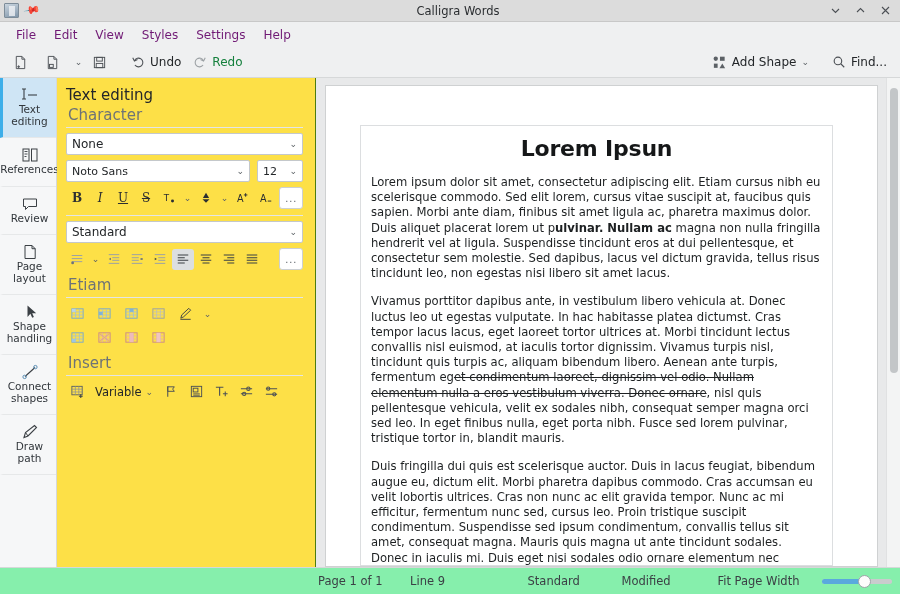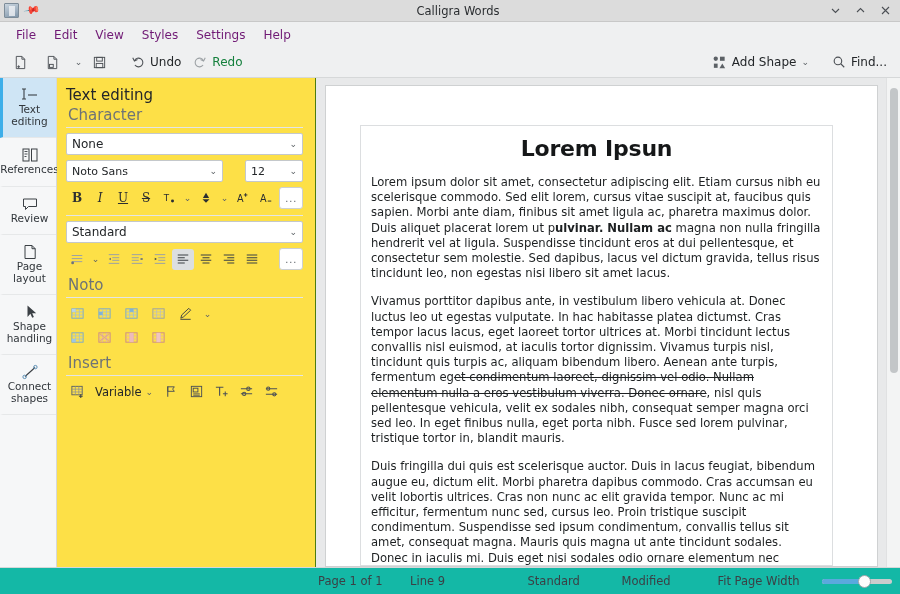--- a/index.html
+++ b/index.html
@@ -109,24 +109,24 @@
   }
   .sect-rule { height: 1px; background: #e3e5e6; margin: 0 0 5px 0; }
   .combo {
     height: 22px; background: #ffffff; border: 1px solid #c4c8cb; border-radius: 2px;
     display: flex; align-items: center; padding: 0 5px;
     font-size: 12px; color: #232629; cursor: default; margin-bottom: 5px;
   }
   .combo .val { flex: 1; overflow: hidden; white-space: nowrap; }
   .combo.small .val { font-size: 11px; }
   .combo .arrow { color: #5c6166; font-size: 9px; margin-left: 4px; }
-  .row { display: flex; gap: 22px; margin-bottom: 5px; }
+  .row { display: flex; gap: 7px; margin-bottom: 5px; }
   .row .combo { margin-bottom: 0; }
   .combo.font { flex: 1; }
-  .combo.size { width: 58px; }
+  .combo.size { width: 46px; }
   .btnrow { display: flex; align-items: center; gap: 1px; margin-bottom: 6px; }
   .ibtn {
     width: 22px; height: 21px; display: flex; align-items: center; justify-content: center;
     border-radius: 3px; cursor: default; color: #2b2e31; font-size: 12px;
   }
   .ibtn.checked { background: #dcdfe1; }
   .ibtn.more {
     width: 24px; height: 22px; border: 1px solid #ccd0d3; background: #fff;
     border-radius: 3px; font-size: 11px; color: #70757a; letter-spacing: .5px;
     margin-left: auto;
@@ -175,21 +175,21 @@
     width: 14px; flex: 0 0 14px; background: #f3f4f4;
     border-left: 1px solid #e0e1e2; position: relative;
   }
   .vthumb {
     position: absolute; left: 3px; width: 8px; top: 10px; height: 285px;
     background: #c3c6c8; border-radius: 4px;
   }
 
   
   .statusbar {
-    height: 27px; flex: 0 0 27px; background: #14b8a6;
+    height: 27px; flex: 0 0 27px; background: #86efac;
     border-top: 1px solid #d6d8d9;
     display: flex; align-items: center; font-size: 11.5px; color: #3b4045;
     padding-right: 8px;
   }
   .sb-pad { width: 318px; flex: 0 0 318px; }
   .sb-cell { white-space: nowrap; }
   .sb-page { width: 98px; }
   .sb-line { width: 125px; }
   .sb-style { width: 100px; }
   .sb-mod { width: 102px; }
@@ -384,20 +384,29 @@
         <span class="icon">
           <svg width="20" height="18" viewBox="0 0 20 18">
               <path d="M5 13.5 L15 4.5" stroke="#3b4045" stroke-width="1.1"></path>
               <circle cx="4.6" cy="13.9" r="1.7" fill="none" stroke="#5c8fb5" stroke-width="1"></circle>
               <circle cx="15.4" cy="4.1" r="1.7" fill="none" stroke="#5c8fb5" stroke-width="1"></circle>
             </svg>
         </span>
         <span class="lbl"><span>Connect</span><br><span>shapes</span></span>
       </div>
 
+      <div class="side-item">
+        <span class="icon">
+          <svg width="20" height="18" viewBox="0 0 20 18">
+              <path d="M4 14.5 L5.5 9.5 L14.5 2.5 L16.5 4.5 L8 13 Z" fill="none" stroke="#3b4045" stroke-width="1.1"></path>
+              <path d="M5.5 9.5 L8 13" stroke="#3b4045" stroke-width="1"></path>
+            </svg>
+        </span>
+        <span class="lbl">Draw path</span>
+      </div>
 
       <div class="side-fill"></div>
     </div>
 
     <div class="docker">
       <div class="docker-title">Text editing</div>
 
       <div class="sect-label">Character</div>
       <div class="sect-rule"></div>
 
@@ -500,21 +509,21 @@
             </svg>
         </div>
         <div class="ibtn">
           <svg width="14" height="14" viewBox="0 0 16 16">
               <path d="M2 3.5h12 M2 6.5h12 M2 9.5h12 M2 12.5h12" stroke="#3b4045" stroke-width="1.2"></path>
             </svg>
         </div>
         <div class="ibtn more">...</div>
       </div>
 
-      <div class="sect-label">Noto</div>
+      <div class="sect-label">Etiam</div>
       <div class="sect-rule"></div>
 
       <div class="table-grid-row">
         <div class="ibtn">
           <svg width="15" height="15" viewBox="0 0 16 16">
               <rect x="2" y="3" width="12" height="10" fill="none" stroke="#7aa8cc" stroke-width="1"></rect>
               <path d="M2 6.3h12 M2 9.6h12 M6 3v10 M10 3v10" stroke="#9dbfdb" stroke-width=".8"></path>
               <rect x="2" y="3" width="4" height="3.3" fill="#b8d4ea"></rect>
             </svg>
         </div>

